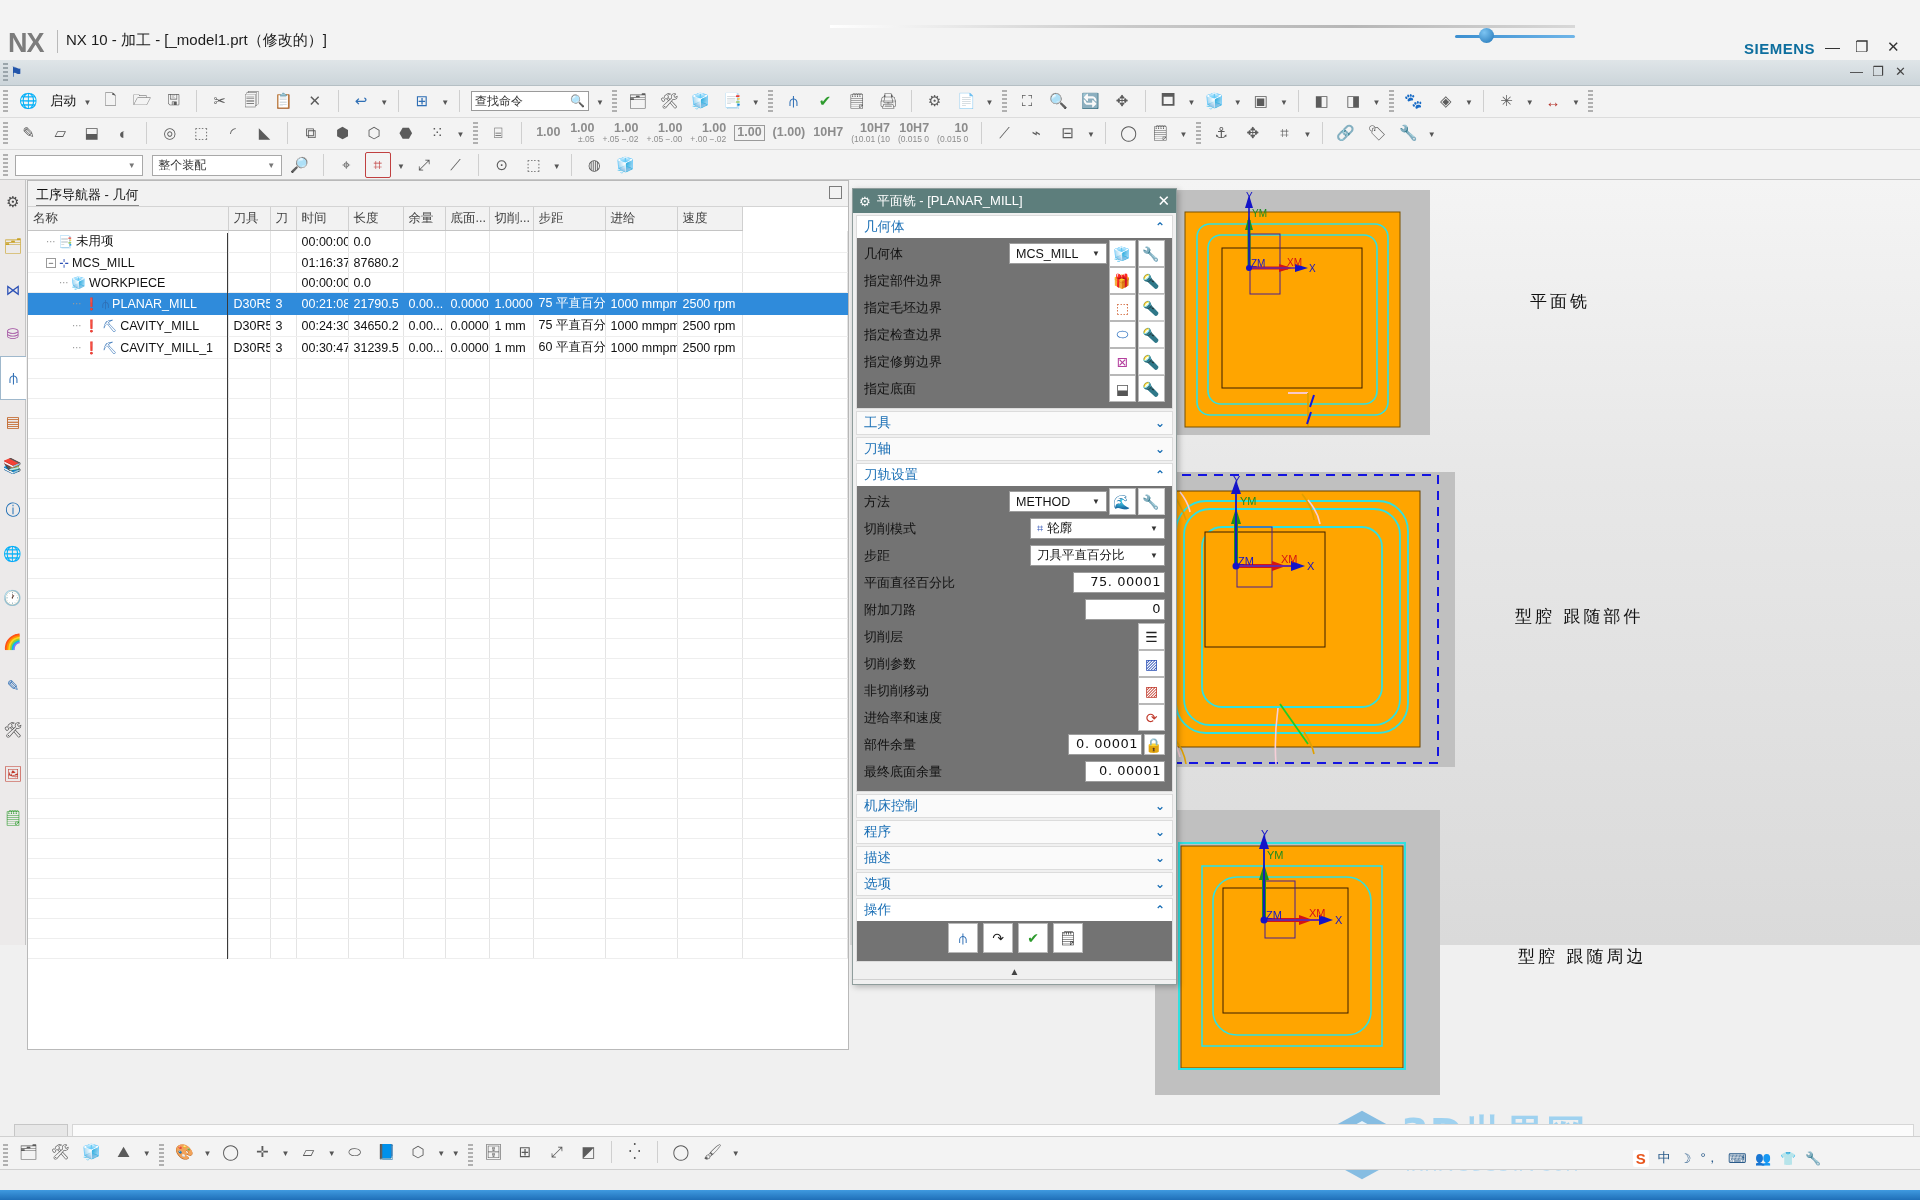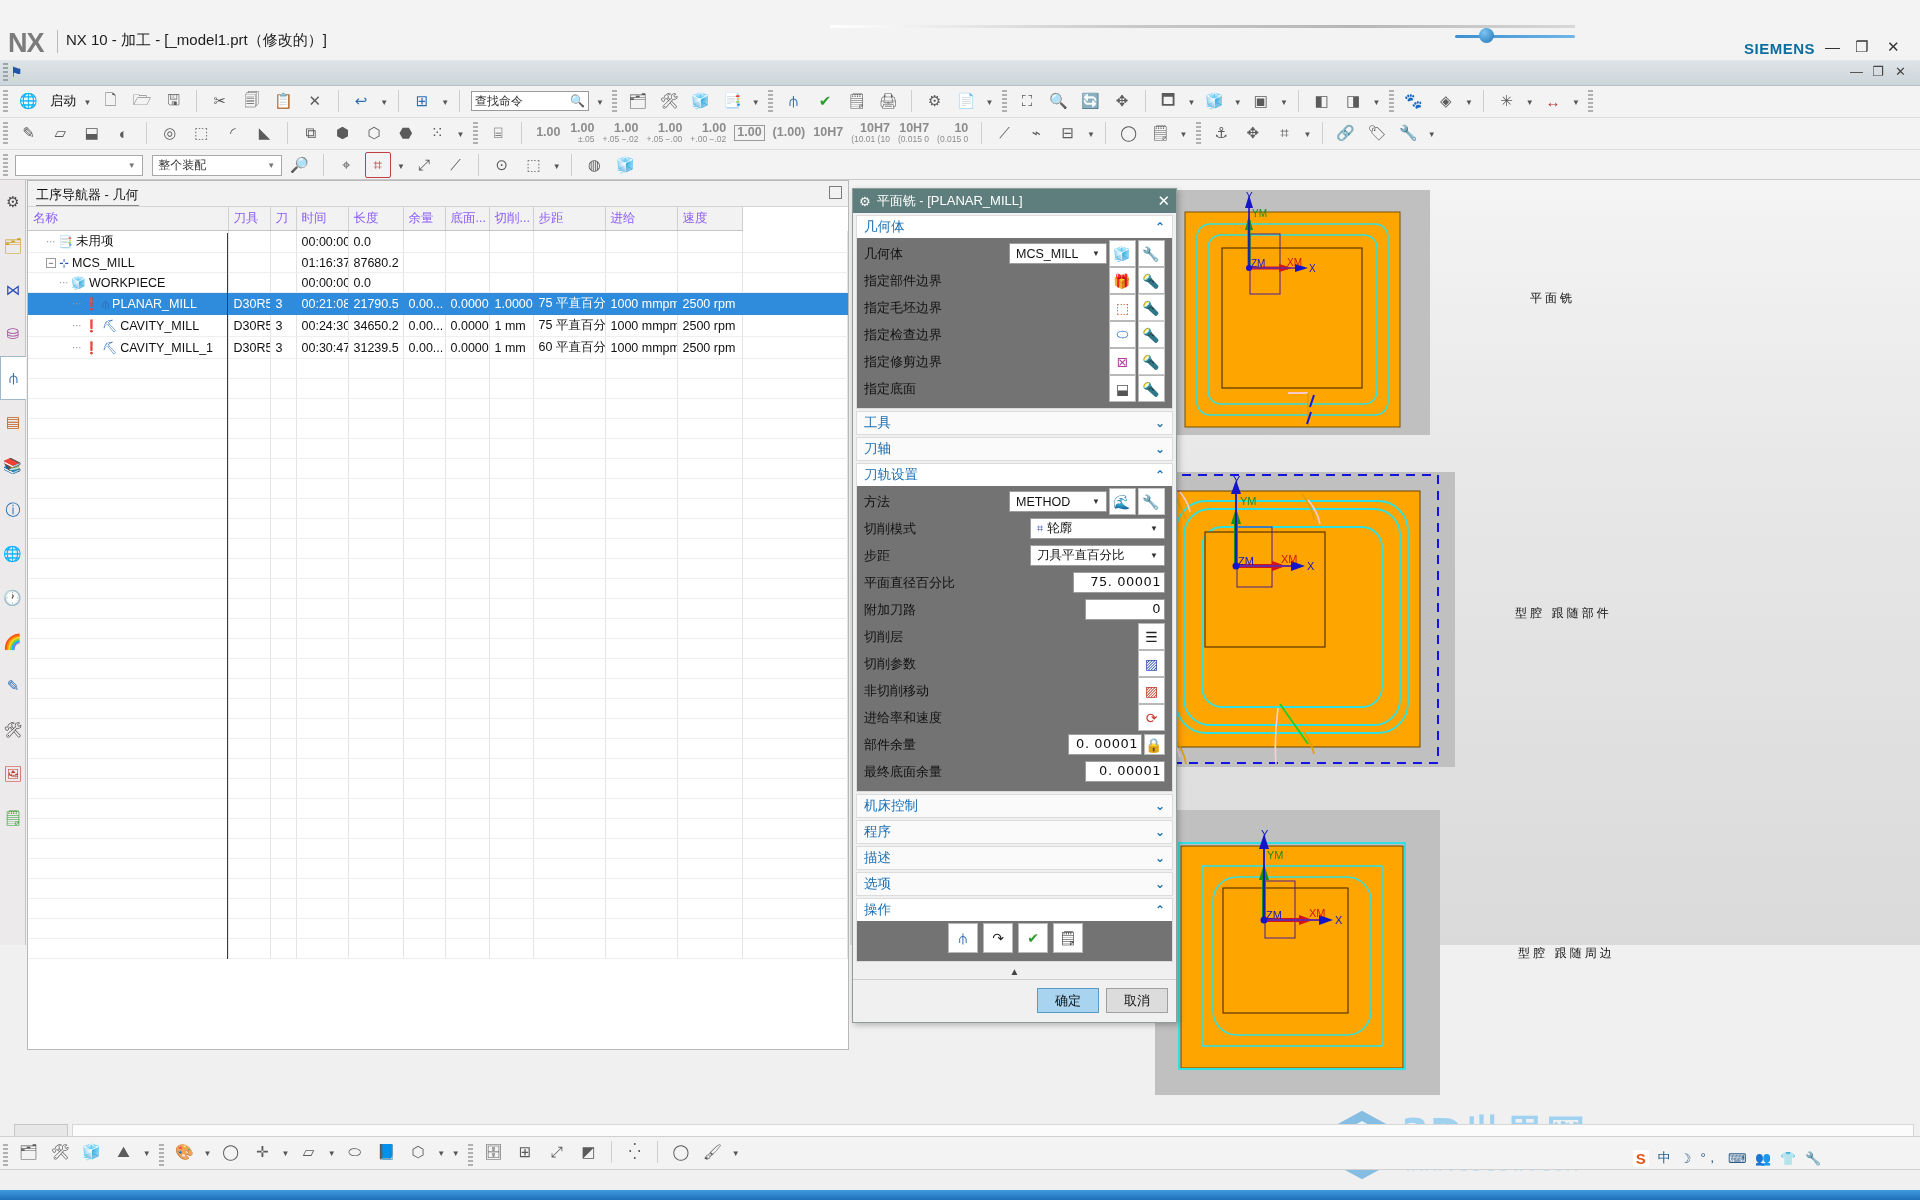--- a/index.html
+++ b/index.html
@@ -74,40 +74,40 @@
 
   
   .navpanel { position:absolute; left:27px; top:180px; width:822px; height:870px; background:#fff;
      border:1px solid #b9b9b9; }
   .nav-header { position:relative; height:26px; background:#f2f2f2; border-bottom:1px solid #d4d4d4; }
   .nav-header .title { position:absolute; left:8px; top:5px; font-size:13px; color:#111;
      border-bottom:1px solid #888; padding-bottom:1px; }
   .nav-header .pin { position:absolute; right:6px; top:5px; width:13px; height:13px; border:1px solid #7c7c7c; }
   table.navtable { border-collapse:collapse; width:100%; table-layout:fixed; font-size:12.5px; }
   table.navtable th { background:#f2f2f2; border-right:1px solid #d0d0d0; border-bottom:1px solid #c4c4c4;
-     font-weight:normal; text-align:left; padding:3px 5px; color:#8b5cf6; height:22px; white-space:nowrap; overflow:hidden; }
+     font-weight:normal; text-align:left; padding:3px 5px; color:#404040; height:22px; white-space:nowrap; overflow:hidden; }
   table.navtable td { border-right:1px solid #e4e4e4; border-bottom:1px solid #eeeeee; padding:2px 5px;
      height:20px; white-space:nowrap; overflow:hidden; color:#111; }
   table.navtable tr.sel td { background:#2f8bdb; color:#fff; border-right-color:#2f8bdb; border-bottom-color:#2f8bdb;}
   .tcell { display:flex; align-items:center; gap:3px; }
   .tglyph { font-size:12px; line-height:1; }
   .tdash { color:#9a9a9a; font-size:10px; letter-spacing:-1px; }
   .expander { display:inline-block; width:10px; height:10px; border:1px solid #9a9a9a; background:#fff;
      font-size:9px; line-height:8px; text-align:center; color:#333; }
   .colgrid { position:absolute; left:0; top:26px; right:0; bottom:0; pointer-events:none; }
   .vrule { position:absolute; top:0; bottom:0; width:1px; background:#3a3a3a; }
 
   
   .gfx { position:absolute; left:850px; top:180px; right:0; height:765px;
      background:linear-gradient(to bottom,#f4f4f4,#e7e7e7 40%,#dadada); }
   .vp { position:absolute; background:#c0c0c0; }
   .vp1 { left:325px; top:10px; width:255px; height:245px; }
   .vp2 { left:300px; top:292px; width:305px; height:295px; }
   .vp3 { left:305px; top:630px; width:285px; height:285px; }
-  .vplabel { position:absolute; font-family:"DejaVu Serif","Liberation Serif",serif; font-size:12px; color:#111; letter-spacing:3px;}
+  .vplabel { position:absolute; font-family:"DejaVu Serif","Liberation Serif",serif; font-size:17px; color:#111; letter-spacing:3px;}
   .vpl1 { left:680px; top:110px; } .vpl2 { left:665px; top:425px; } .vpl3 { left:668px; top:765px; }
 
   .watermark { position:absolute; left:1325px; top:1105px; width:330px; height:80px; }
   .wm-hex { position:absolute; left:0; top:3px; width:74px; height:74px; }
   .wm-text { position:absolute; left:76px; top:2px; font-size:40px; font-weight:bold;
      color:#9fd2f0; letter-spacing:1px; font-family:"DejaVu Sans",sans-serif; }
   .wm-url { position:absolute; left:80px; top:48px; font-size:19px; color:#bfdff4; letter-spacing:2px;
      font-family:"DejaVu Sans Mono","Liberation Mono",monospace; }
 
   
@@ -1221,24 +1221,20 @@
           <span class="ibtn nb" style="width:30px;height:30px;color:#2f6fb5">⫛</span>
           <span class="ibtn nb" style="width:30px;height:30px">↷</span>
           <span class="ibtn nb" style="width:30px;height:30px;color:#2d9b2d">✔</span>
           <span class="ibtn nb" style="width:30px;height:30px">🗒</span>
         </div>
       </div>
     </div>
 
     <div class="dlg-collapse">▲</div>
     <div class="dlg-sepline"></div>
-    <div class="dlg-actions">
-      <div class="btn btn-ok">确定</div>
-      <div class="btn btn-cancel">取消</div>
-    </div>
   </div>
 
   <div class="tabstrip">
     <div class="tb0"></div>
     <div class="tb1"></div>
   </div>
 
   <div class="bottombar">
     <span class="grip" style="margin-top:5px"></span>
     <span class="tbtn">🗂</span>

